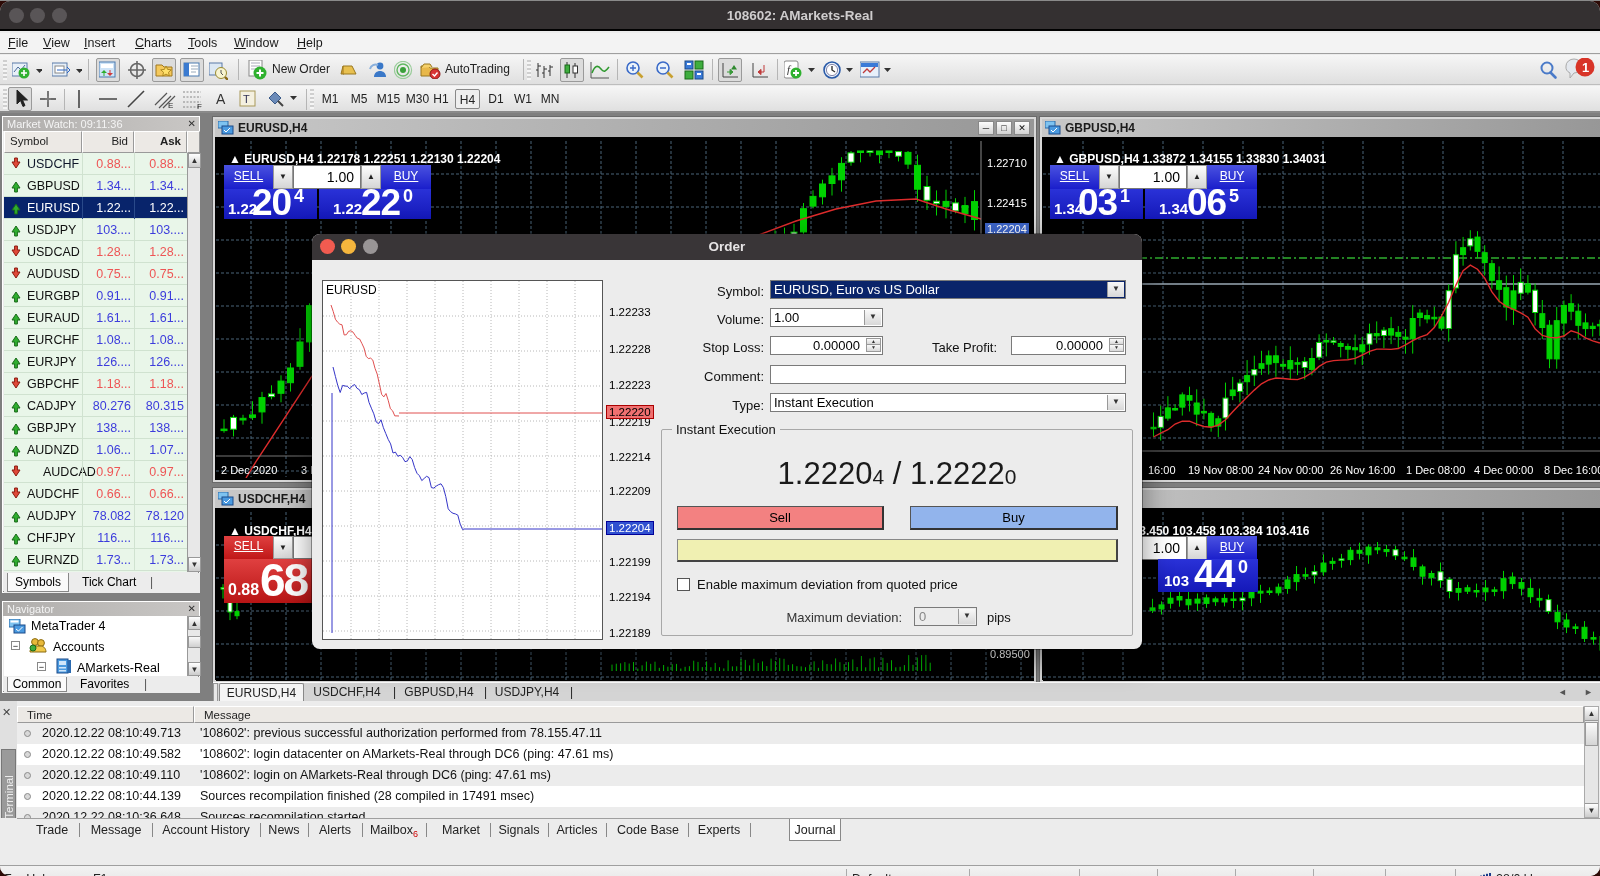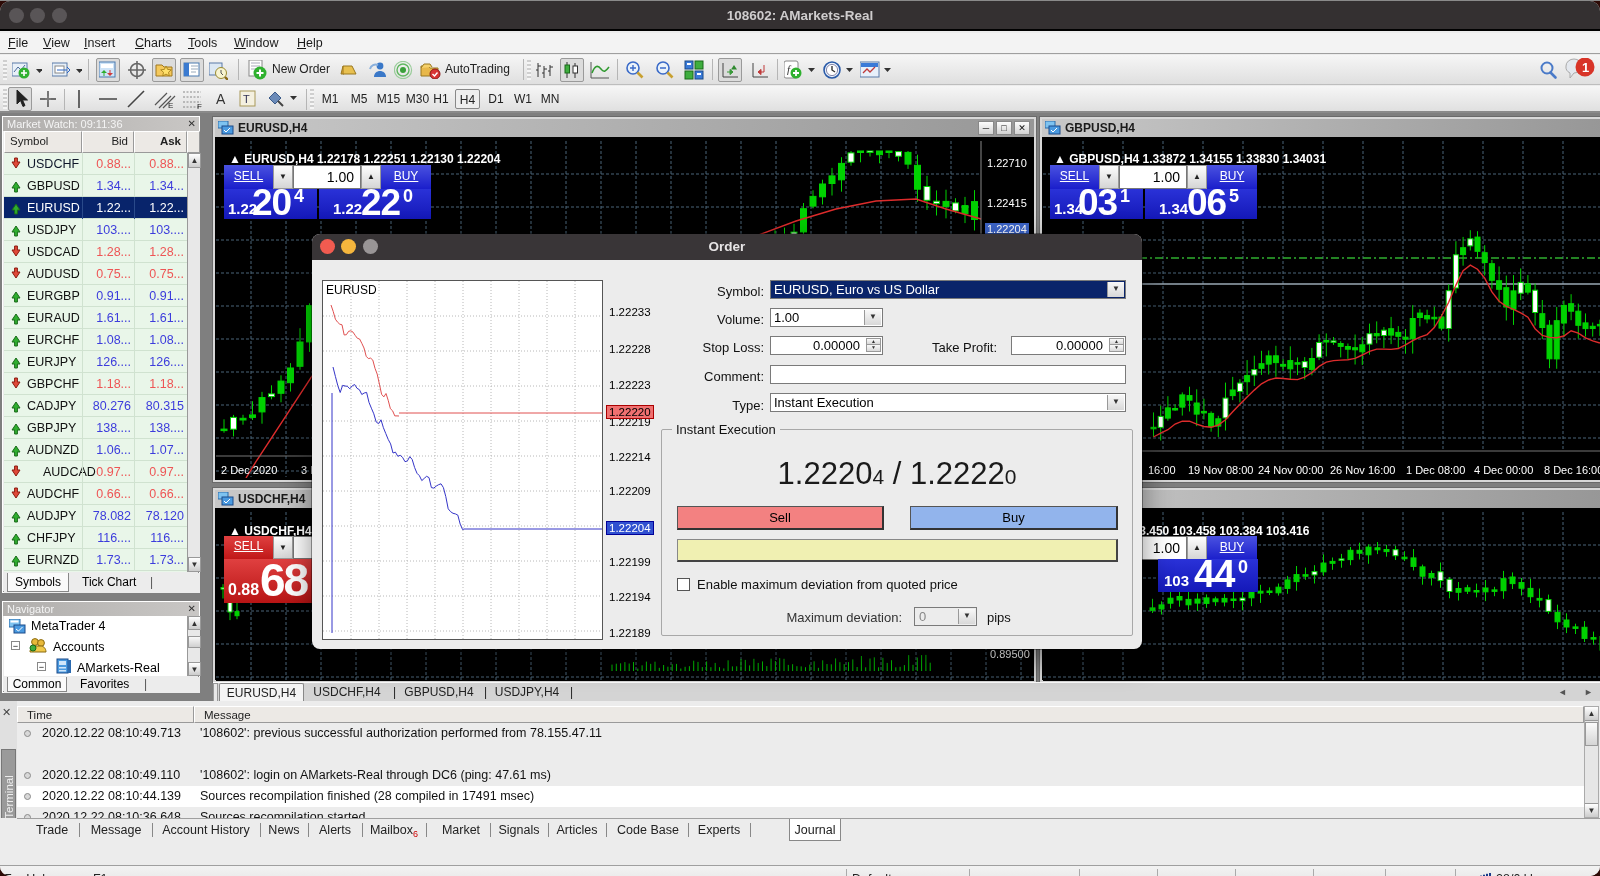--- a/index.html
+++ b/index.html
@@ -1257,20 +1257,25 @@
           <span style="position:absolute;left:-27px;top:40px;width:70px;height:14px;text-align:center;transform:rotate(-90deg);font-size:11.5px;color:#eee;white-space:nowrap;">Terminal</span>
         </div>
       </div>
       <div class="thead" style="left:17px;top:5px;width:177px;padding-left:9px;">Time</div>
       <div class="thead" style="left:194px;top:5px;width:1390px;padding-left:9px;">Message</div>
       <div class="trow" style="top:22px;background:#ececec;">
         <span class="dot"></span>
         <span class="tm">2020.12.22 08:10:49.713</span>
         <span class="msg">'108602': previous successful authorization performed from 78.155.47.11</span>
       </div>
+      <div class="trow" style="top:43px;background:#ffffff;">
+        <span class="dot"></span>
+        <span class="tm">2020.12.22 08:10:49.582</span>
+        <span class="msg">'108602': login datacenter on AMarkets-Real through DC6 (ping: 47.61 ms)</span>
+      </div>
       <div class="trow" style="top:64px;background:#ececec;">
         <span class="dot"></span>
         <span class="tm">2020.12.22 08:10:49.110</span>
         <span class="msg">'108602': login on AMarkets-Real through DC6 (ping: 47.61 ms)</span>
       </div>
       <div class="trow" style="top:85px;background:#ffffff;">
         <span class="dot"></span>
         <span class="tm">2020.12.22 08:10:44.139</span>
         <span class="msg">Sources recompilation finished (28 compiled in 17491 msec)</span>
       </div>

